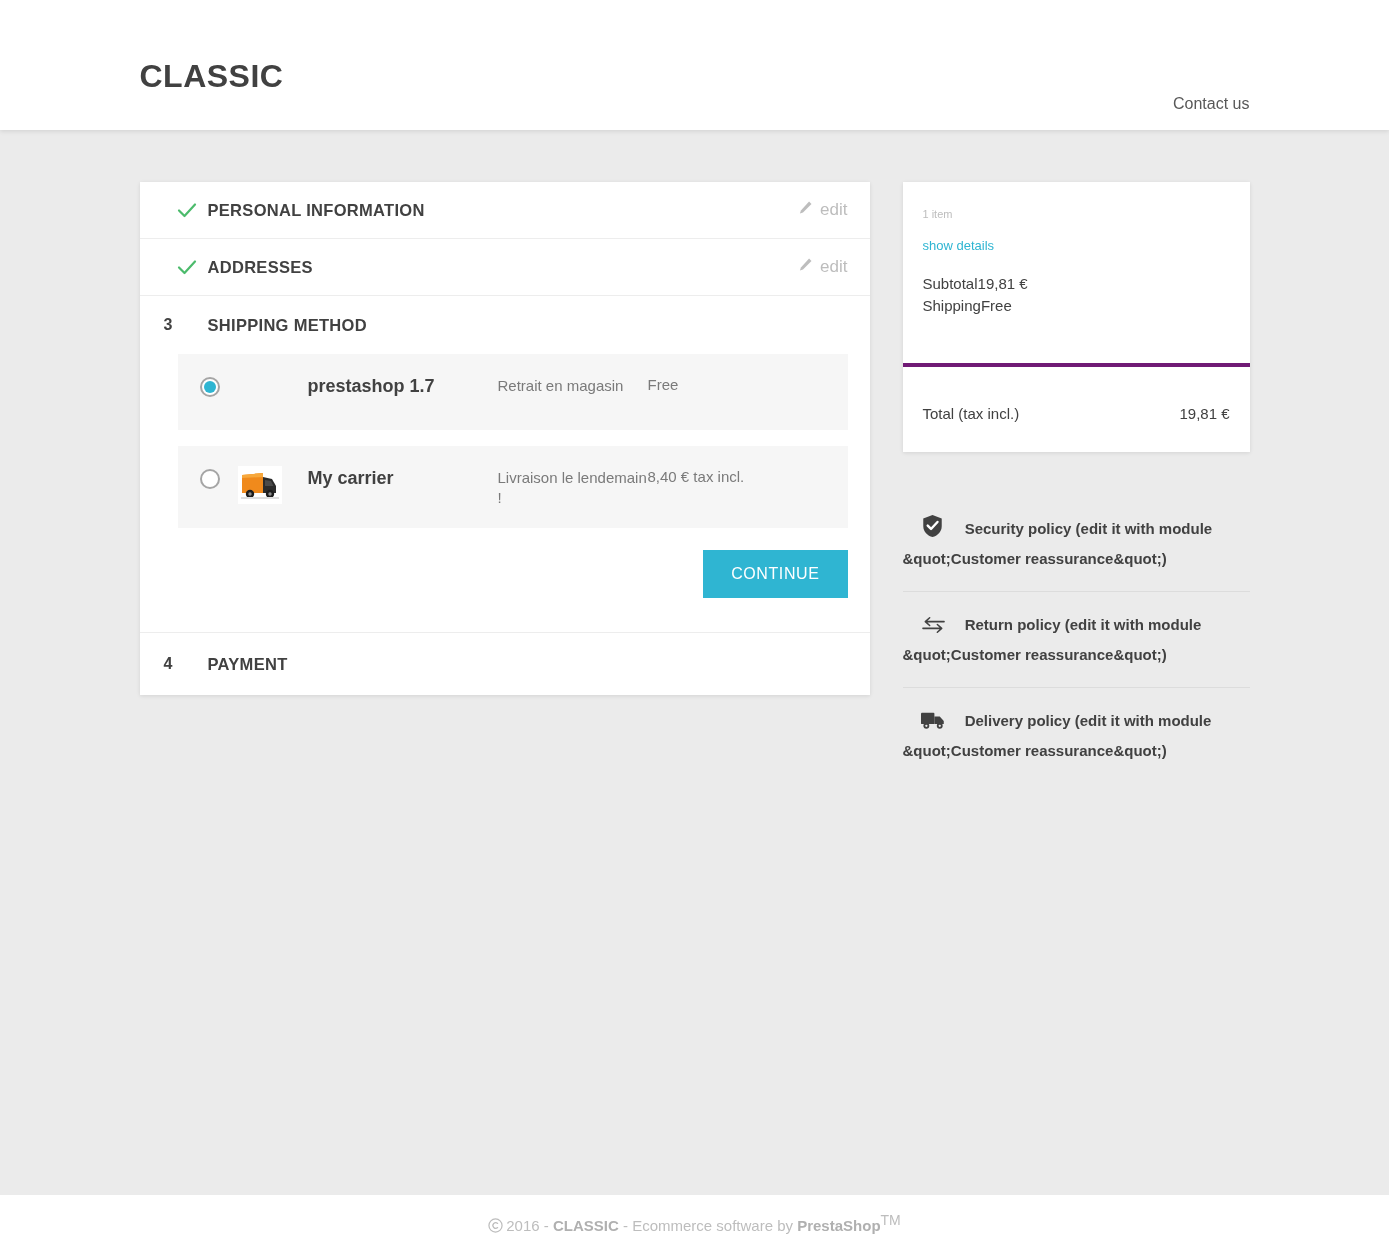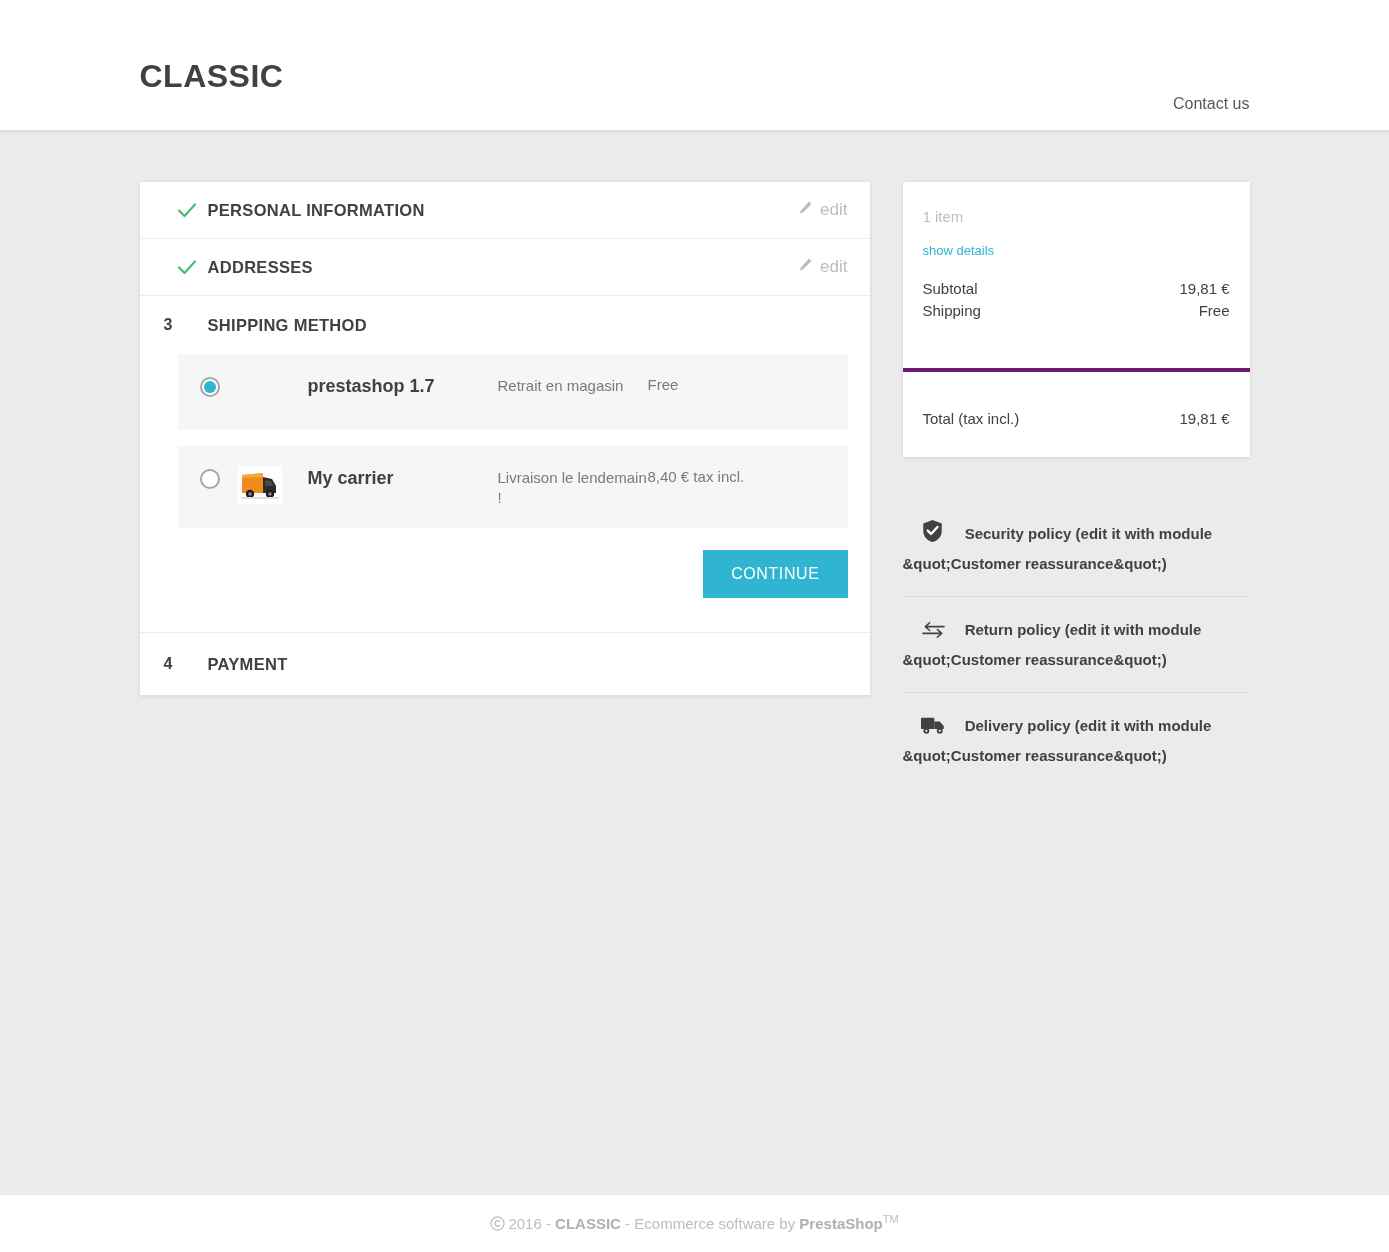--- a/index.html
+++ b/index.html
@@ -210,35 +210,34 @@
   #payment-step .step-header { height: 62px; }
 
   
   #cart-summary {
     background: #ffffff;
     box-shadow: 0 1px 4px rgba(0,0,0,0.10);
     margin-bottom: 42px;
   }
   .summary-top { padding: 26px 20px 46px 20px; }
   #cart-item-count {
-    font-size: 15px;
+    font-size: 11px;
     color: #bdbdbd;
     margin-bottom: 16px;
   }
   #show-details-link {
     display: inline-block;
     font-size: 13px;
     color: #2fb5d2;
     text-decoration: none;
     cursor: pointer;
     margin-bottom: 20px;
   }
   .summary-line {
     display: flex;
-    justify-content: space-between;
     align-items: baseline;
     font-size: 15px;
     color: #414141;
     line-height: 22px;
   }
   .summary-line .amount { color: #414141; }
   .summary-total {
     border-top: 4px solid #701a75;
     padding: 38px 20px 30px 20px;
     display: flex;
@@ -275,21 +274,21 @@
     height: 57px;
     display: flex;
     align-items: center;
     justify-content: center;
   }
   #footer-text {
     font-size: 15px;
     color: #bdbdbd;
   }
   #footer-text b { color: #b0b0b0; }
-  #footer-text sup { font-size: 11px; }
+  #footer-text sup { font-size: 14px; }
   .copy-mark {
     display: inline-block;
     vertical-align: -2px;
     margin-right: 3px;
   }
 </style>
 </head>
 <body>
 
 <header id="site-header">

